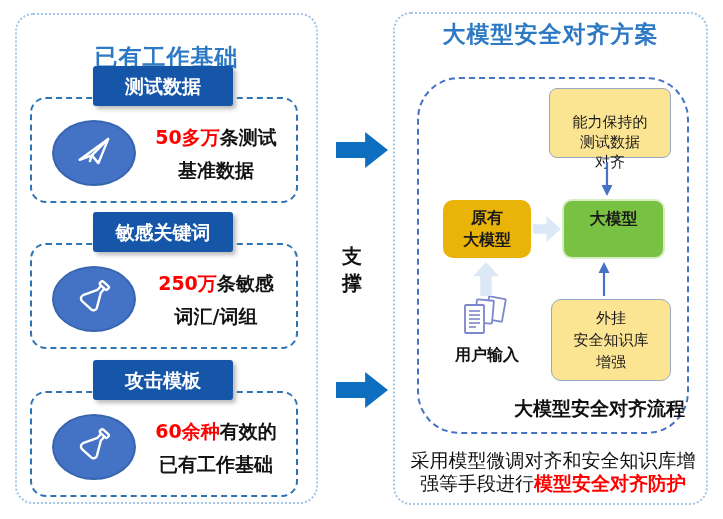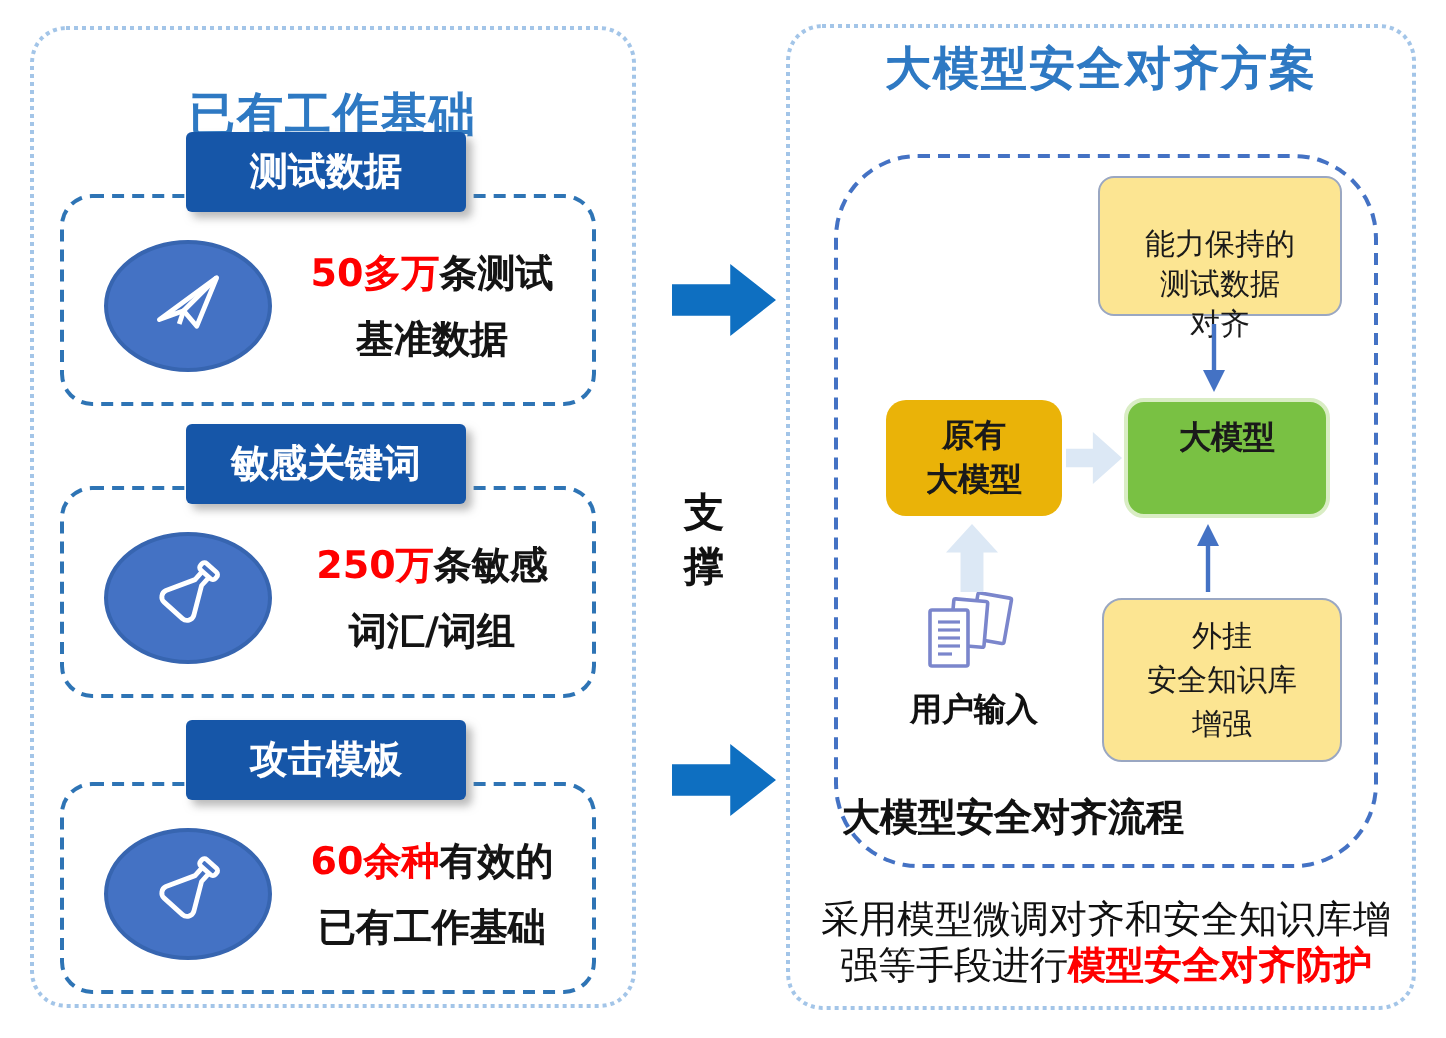--- a/index.html
+++ b/index.html
@@ -90,21 +90,21 @@
   }
   .thin-arrow { position:absolute; }
   .ta-down { left:600px; top:161px; }
   .ta-up   { left:597px; top:261px; }
   .docs-icon { position:absolute; left:459px; top:296px; }
   .user-input-label {
     position:absolute; left:434px; top:345px; width:106px; text-align:center;
     font-size:16px; font-weight:bold; color:#111; white-space:nowrap;
   }
   .flow-caption {
-    position:absolute; left:421px; top:396px; width:264px; text-align:left;
+    position:absolute; left:421px; top:396px; width:264px; text-align:right;
     font-size:19px; font-weight:bold; color:#111; white-space:nowrap;
   }
   .rp-footer {
     position:absolute; left:399px; top:449px; width:308px; text-align:center;
     font-size:19px; line-height:23px; color:#111; white-space:nowrap;
   }
   .rp-footer .hl { color:#FF0000; font-weight:bold; }
 </style>
 </head>
 <body>

